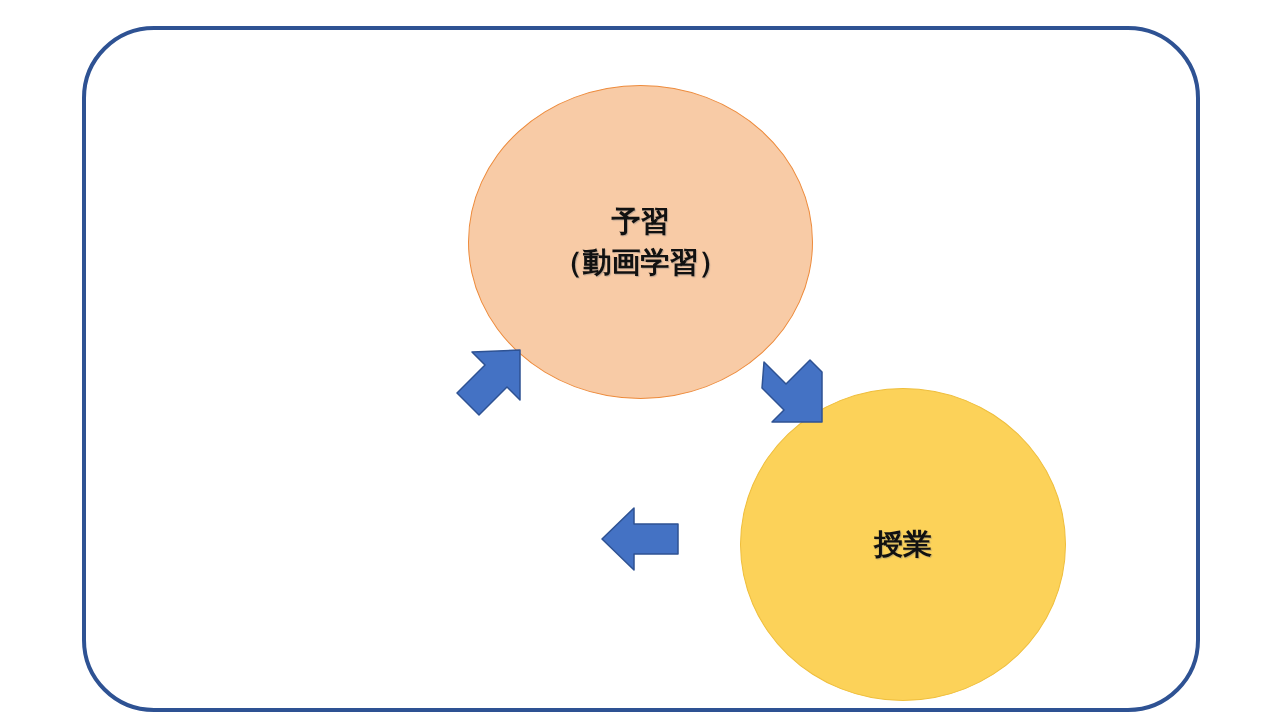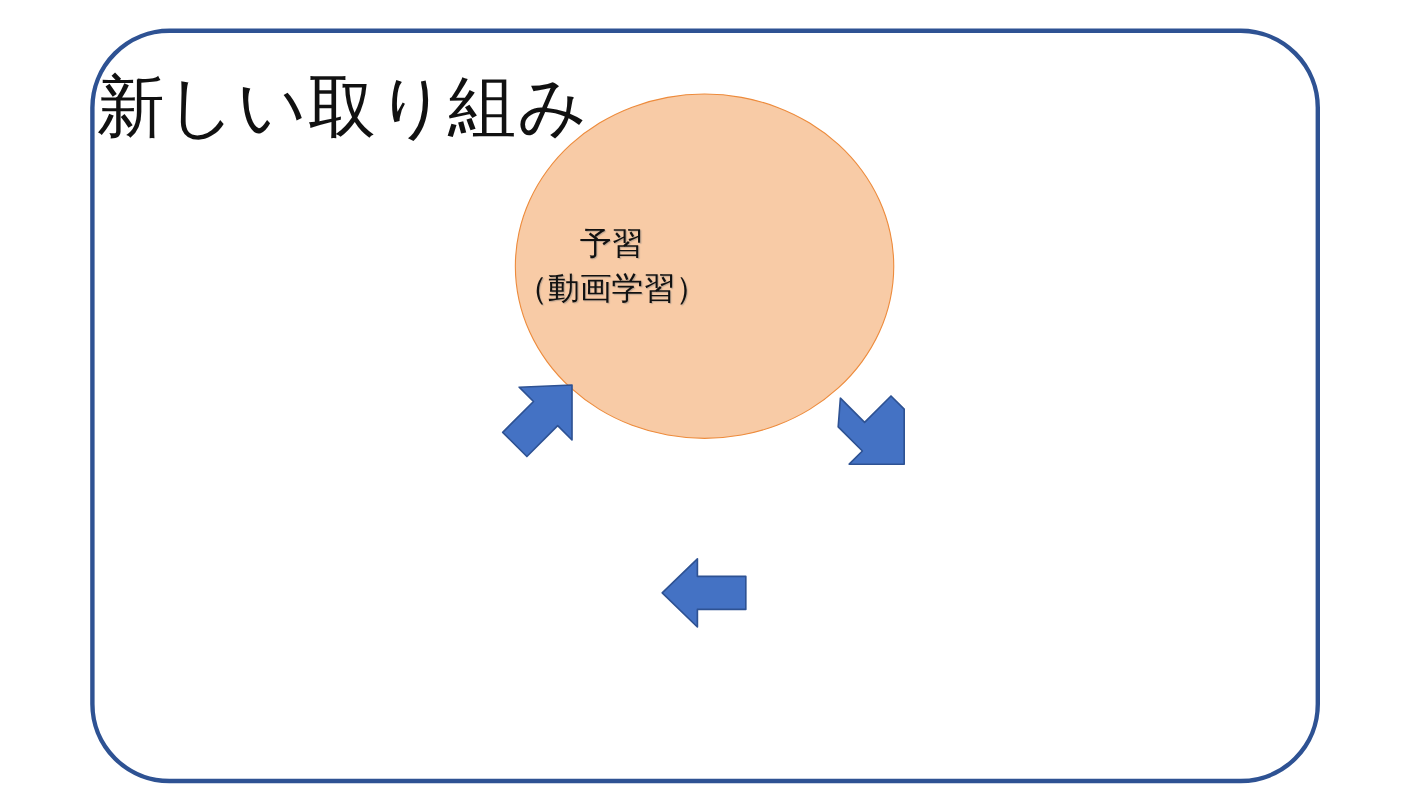--- a/index.html
+++ b/index.html
@@ -46,21 +46,23 @@
     white-space: nowrap;
   }
 
   
   .node {
     position: absolute;
     border-radius: 50%;
     box-sizing: border-box;
     display: flex;
     align-items: center;
+    justify-content: center;
     text-align: center;
+    font-weight: bold;
   }
   .node-label {
     font-family: "DejaVu Sans", "Liberation Sans", sans-serif;
     font-size: 29px;
     line-height: 1.42;
     color: #111111;
     white-space: pre-line;
     text-shadow: 1px 1px 1px rgba(120,120,120,0.45);
   }
 
@@ -99,27 +101,29 @@
   #arrow-down-right { left: 758px; top: 358px; }
   #arrow-left { left: 600px; top: 505px; }
 </style>
 </head>
 <body>
 
 <div id="slide">
 
   <div id="frame"></div>
 
-  <div id="title">新しい取り組み</div>
 
   <div class="node" id="node-yoshu">
     <span class="node-label">予習
 （動画学習）</span>
   </div>
 
+  <div class="node" id="node-jugyo">
+    <span class="node-label">授業</span>
+  </div>
 
 
   <div class="arrow" id="arrow-up-right">
     <svg width="78" height="78" viewBox="0 0 78 78">
       <polygon points="68,6 68,56 55,43 27,71 5,49 33,21 20,8" fill="#4472C4" stroke="#2E5293" stroke-width="1.5" stroke-linejoin="round"></polygon>
     </svg>
   </div>
 
   <div class="arrow" id="arrow-down-right">
     <svg width="72" height="72" viewBox="0 0 72 72">

